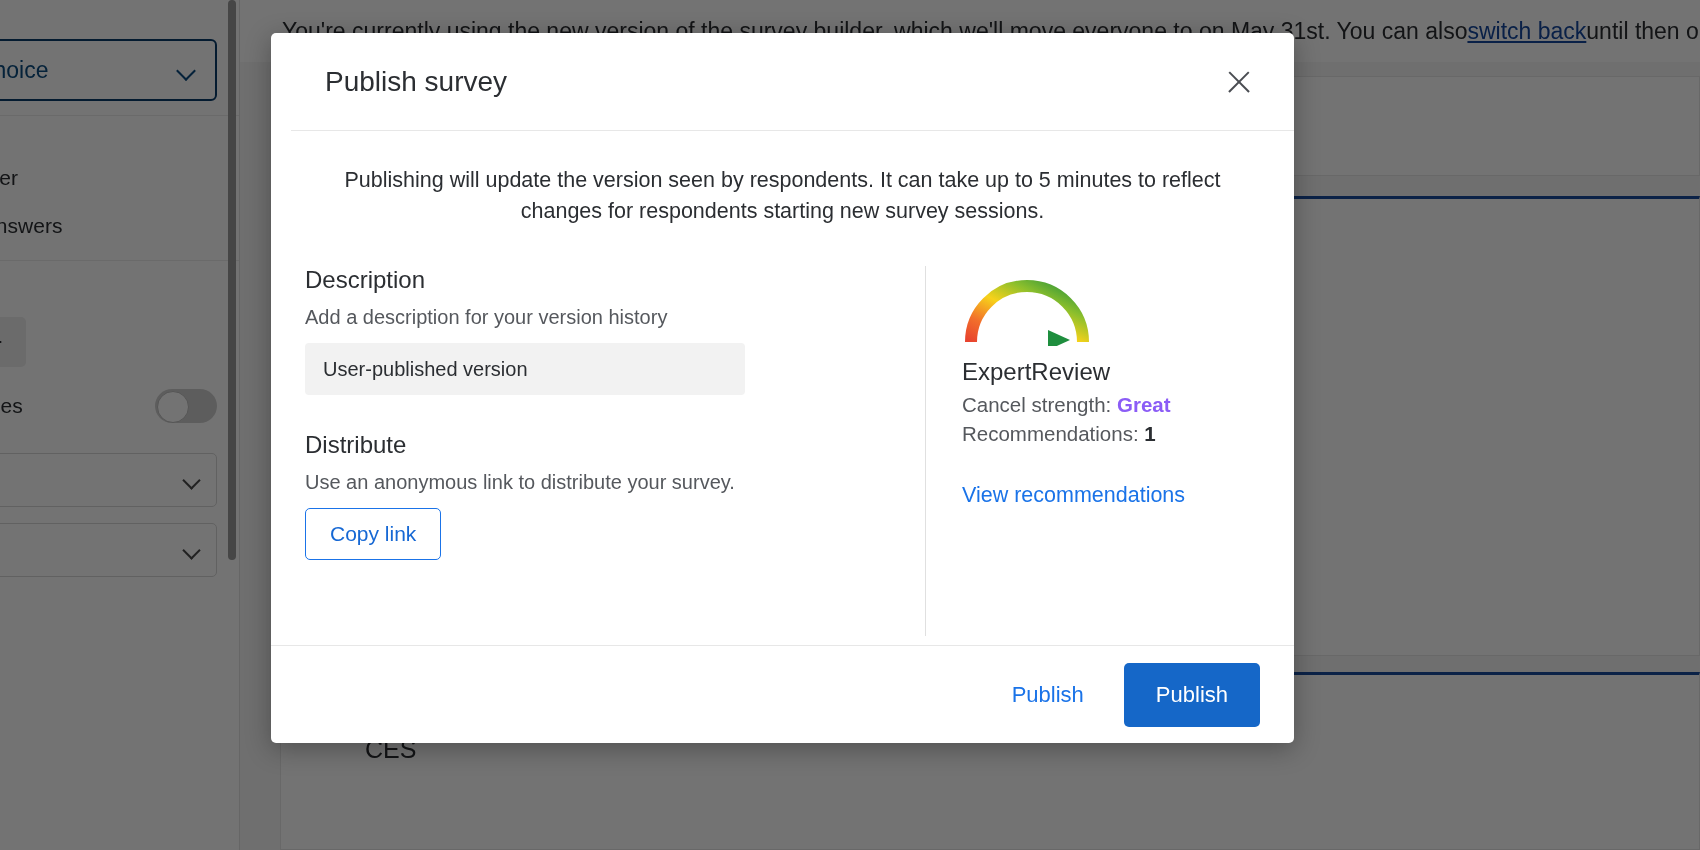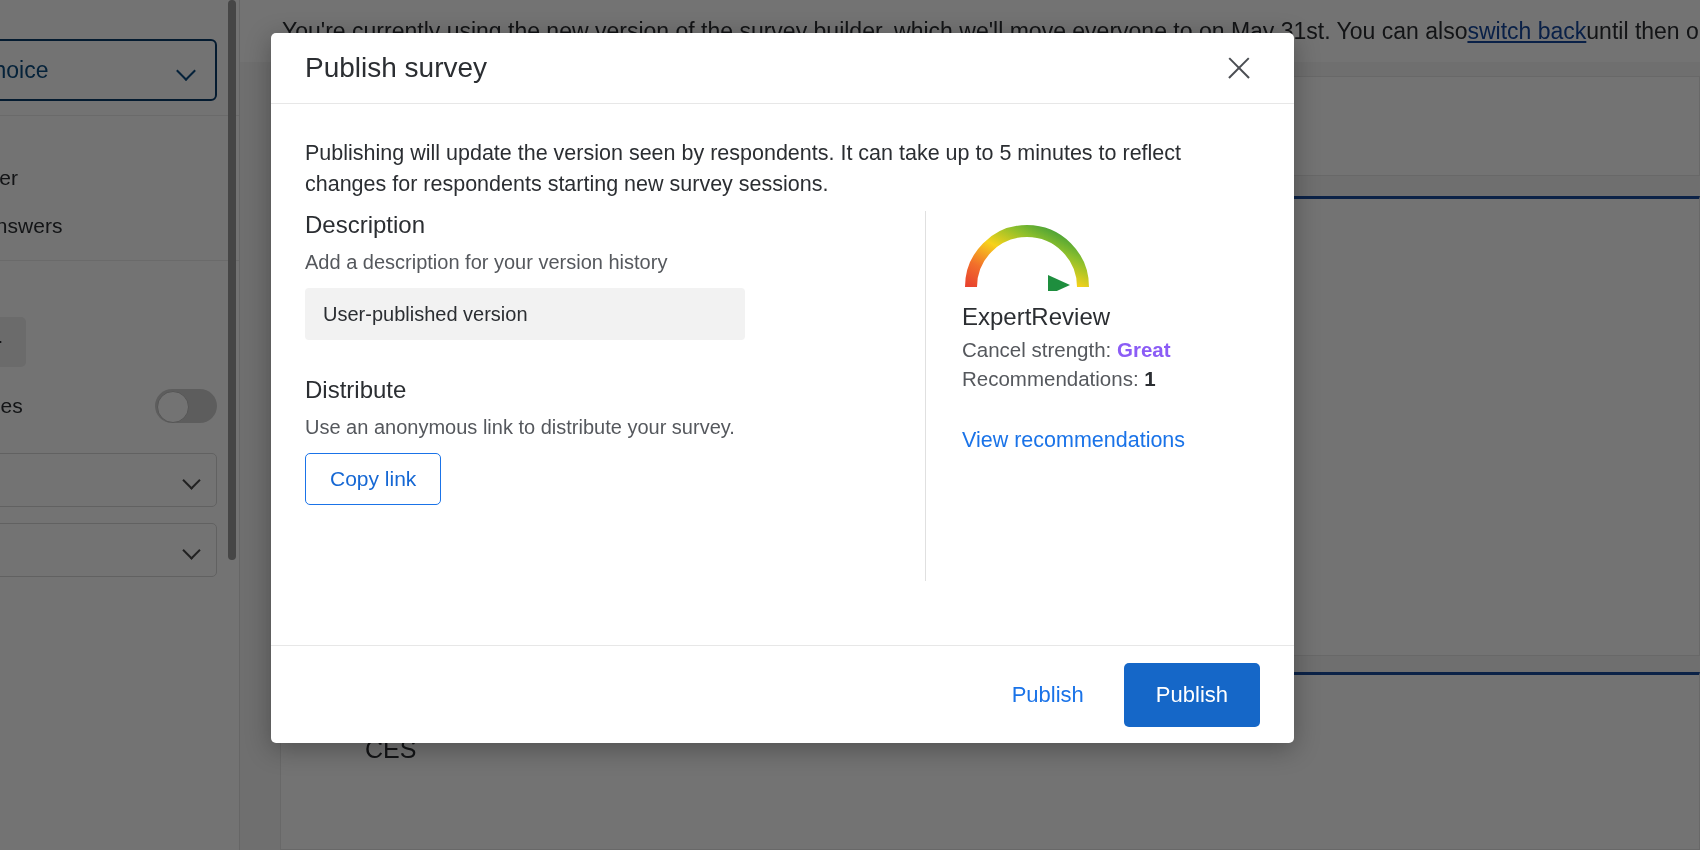--- a/index.html
+++ b/index.html
@@ -194,26 +194,27 @@
     height: 710px;
     background: #ffffff;
     border-radius: 5px;
     box-shadow: 0 6px 26px rgba(0,0,0,0.30);
     display: flex;
     flex-direction: column;
     overflow: hidden;
   }
 
   .modal-header {
-    height: 71px;
+    height: 98px;
     flex: none;
     border-bottom: 1px solid #e7e7e7;
     display: flex;
     align-items: center;
     padding: 8px 34px;
+    margin-left: 20px;
   }
   .modal-title {
     font-size: 28px;
     color: #2b2e32;
     flex: 1;
   }
   .close-btn {
     width: 42px; height: 42px;
     position: relative;
     cursor: pointer;
@@ -233,21 +234,22 @@
     flex: 1;
     padding: 34px 34px 0 34px;
     overflow: hidden;
   }
 
   .intro {
     font-size: 21.5px;
     line-height: 1.43;
     color: #2b2e32;
     max-width: 960px;
-    margin-bottom: 12px;
+    margin-bottom: 40px;
+    text-align: center;
   }
 
   .columns {
     display: flex;
     align-items: stretch;
   }
   .col-left {
     width: 620px;
     flex: none;
     padding-right: 30px;

